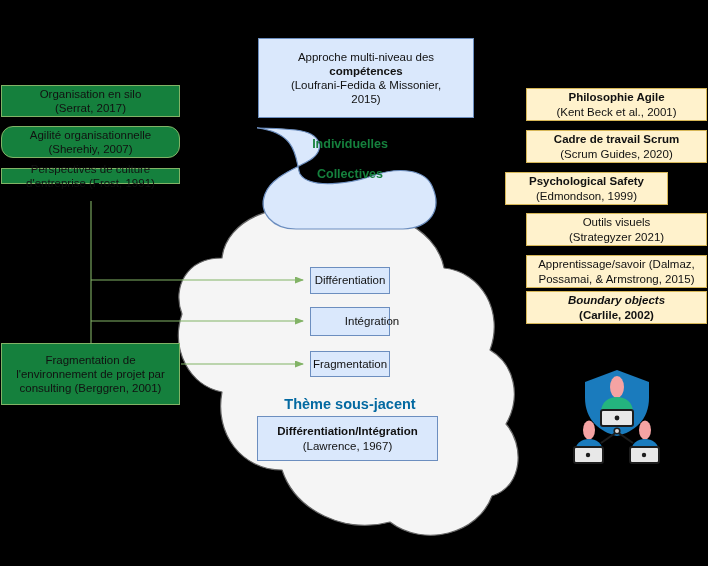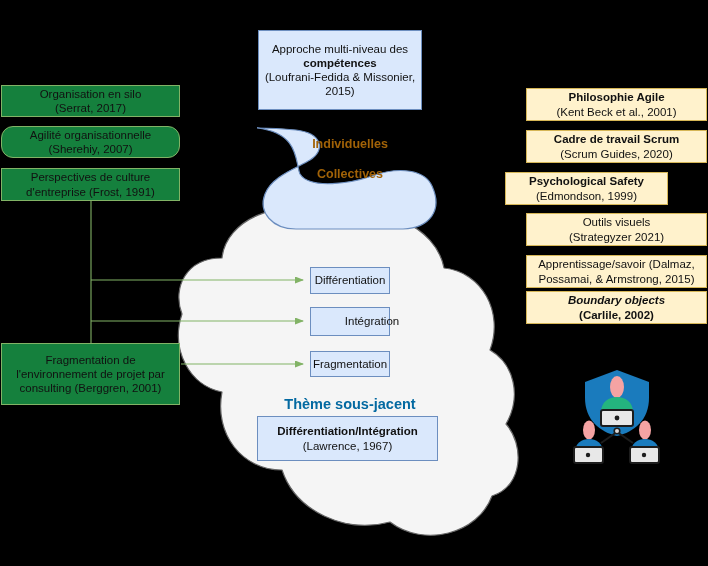--- a/index.html
+++ b/index.html
@@ -57,21 +57,21 @@
     position: absolute;
     left: 0; top: 0;
     width: 708px;
     height: 566px;
     pointer-events: none;
   }
 
   .label-free {
     position: absolute;
     font-weight: bold;
-    color: #a16207;
+    color: #15803d;
     font-size: 12.5px;
     white-space: nowrap;
     text-align: center;
   }
   .heading-free {
     position: absolute;
     font-weight: bold;
     color: #0369a1;
     font-size: 14.5px;
     white-space: nowrap;
@@ -152,32 +152,32 @@
   <div class="node green-box" style="left:1px; top:85px; width:179px; height:32px;">
     <span class="ln">Organisation en silo</span>
     <span class="ln">(Serrat, 2017)</span>
   </div>
 
   <div class="node green-box" style="left:1px; top:126px; width:179px; height:32px;border-radius:12px;">
     <span class="ln">Agilité organisationnelle</span>
     <span class="ln">(Sherehiy, 2007)</span>
   </div>
 
-  <div class="node green-box" style="left:1px; top:168px; width:179px; height:33px;">
+  <div class="node green-box" style="left:1px; top:168px; width:179px; height:16px;">
     <span class="ln">Perspectives de culture</span>
     <span class="ln">d'entreprise (Frost, 1991)</span>
   </div>
 
   <div class="node green-box" style="left:1px; top:343px; width:179px; height:62px;">
     <span class="ln">Fragmentation de</span>
     <span class="ln">l'environnement de projet par</span>
     <span class="ln">consulting (Berggren, 2001)</span>
   </div>
 
-  <div class="node blue-box" style="left:258px; top:30px; width:164px; height:80px;">
+  <div class="node blue-box" style="left:258px; top:38px; width:216px; height:80px;">
     <span class="ln">Approche multi-niveau des</span>
     <span class="ln b">compétences</span>
     <span class="ln">(Loufrani-Fedida &amp; Missonier,</span>
     <span class="ln">2015)</span>
   </div>
 
   <div class="label-free" style="left:307px; top:137px; width:86px;">Individuelles</div>
   <div class="label-free" style="left:307px; top:167px; width:86px;">Collectives</div>
 
   <div class="node blue-box" style="left:310px; top:267px; width:80px; height:27px;">

